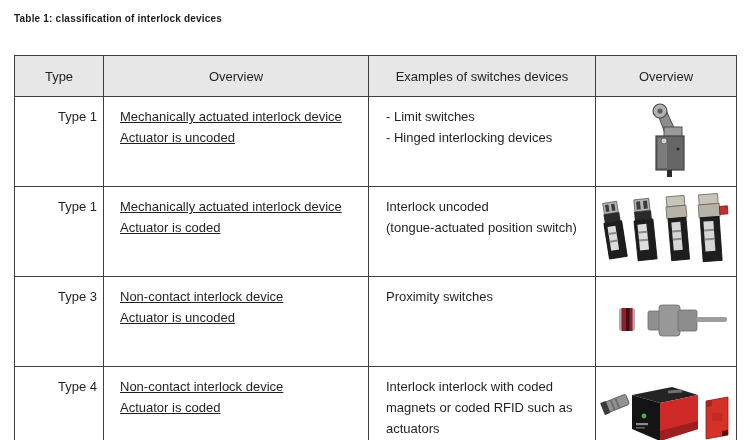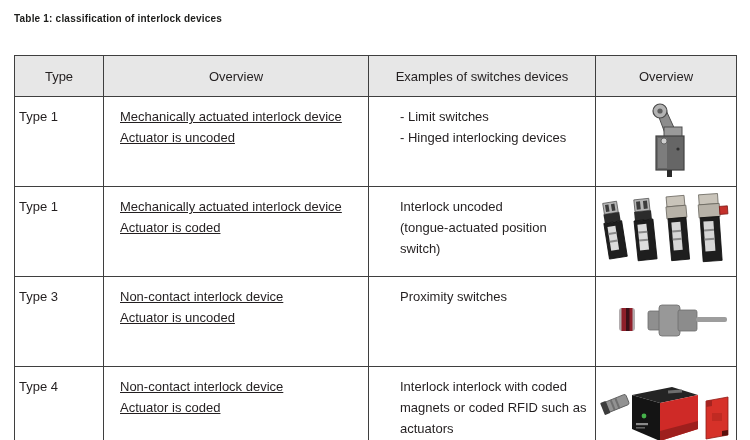--- a/index.html
+++ b/index.html
@@ -20,23 +20,23 @@
   .cls th {
     background:#e7e7e7; font-weight:normal; font-size:13px;
     height:38px; text-align:center; vertical-align:middle; color:#231f20;
   }
   .cls td {
     vertical-align:top; font-size:13px; line-height:21px;
     padding:9px 6px 0 0; background:#ffffff;
   }
   tr.r1 td, tr.r2 td, tr.r3 td { height:80px; }
   tr.r4 td { height:86px; }
-  td.type-cell { text-align:left; padding-left:4px; }
+  td.type-cell { text-align:right; padding-left:16px; }
   td.overview-cell { padding-left:16px;text-decoration:underline; }
-  td.exdev-cell { padding-left:31px; }
+  td.exdev-cell { padding-left:17px; }
   td.image-cell { vertical-align:middle; text-align:center; padding:2px 0 2px 0; }
   .img-wrap { display:inline-block; }
 </style>
 </head>
 <body>
 
 <div class="title">Table 1: classification of interlock devices</div>
 
 <table class="cls">
   <colgroup>

